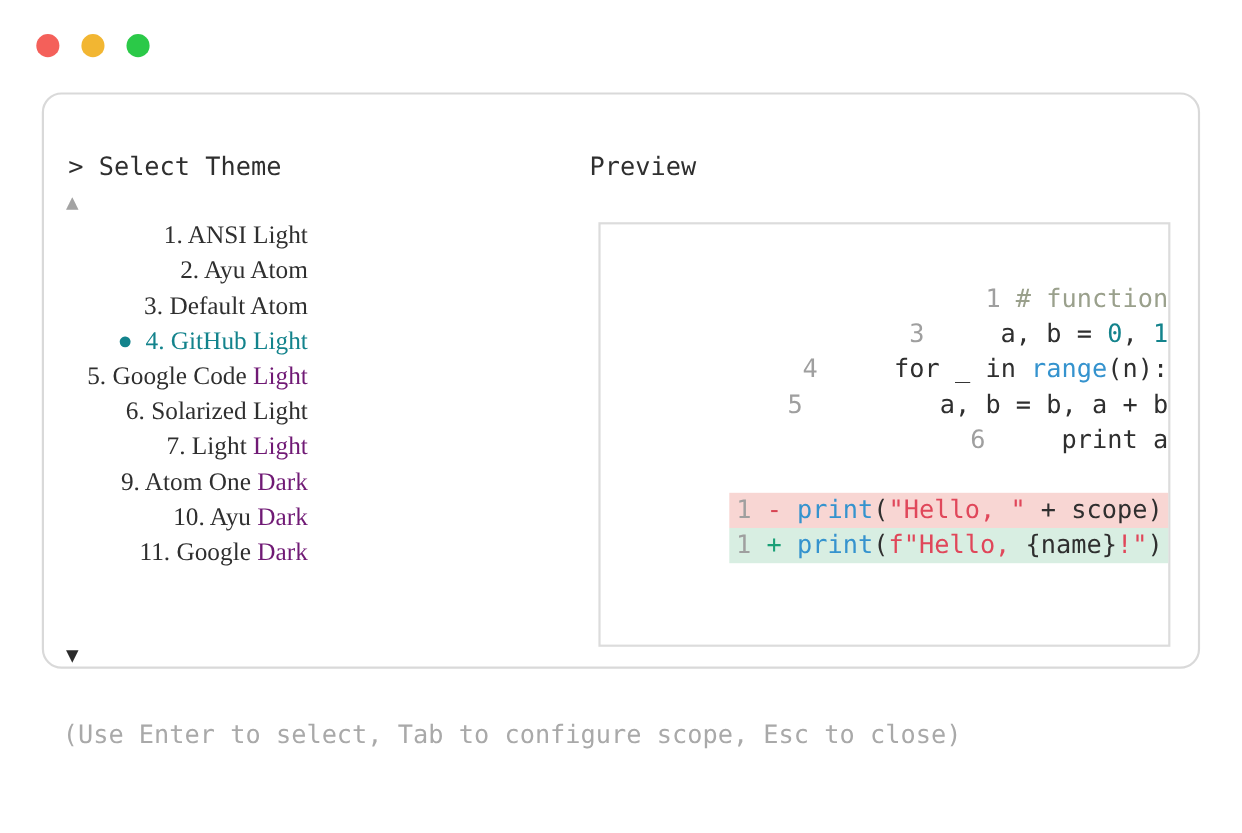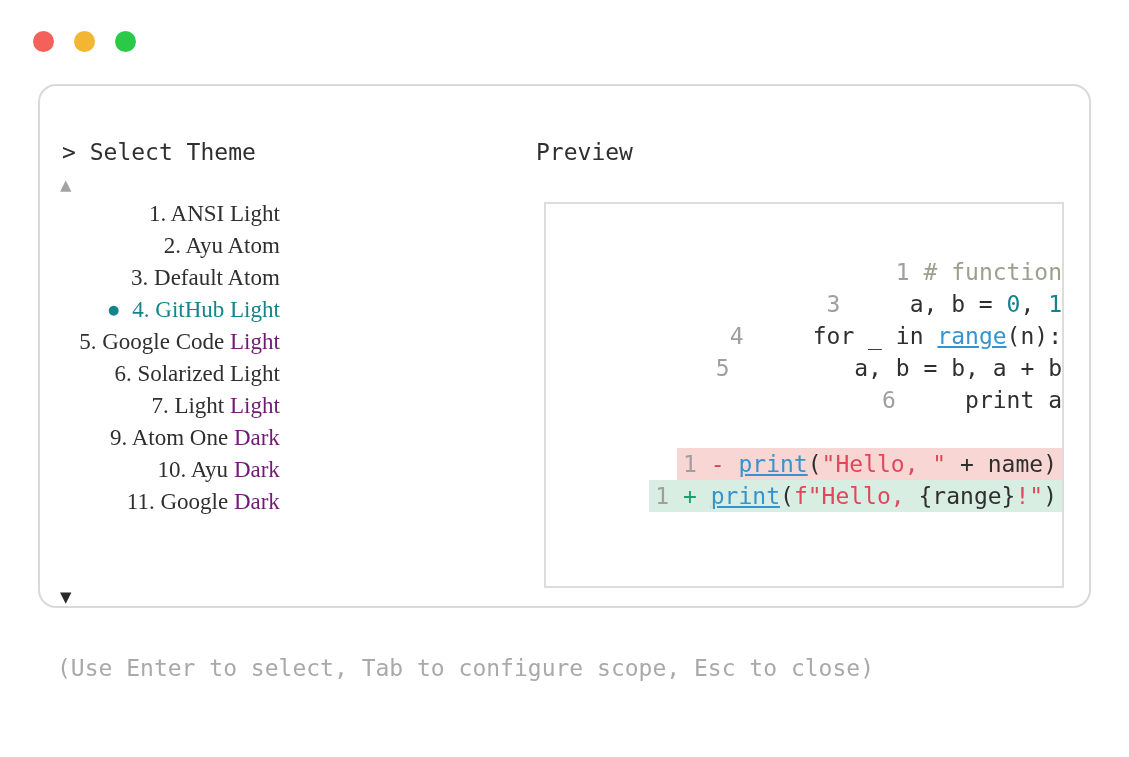--- a/index.html
+++ b/index.html
@@ -23,21 +23,21 @@
   .hint{position:absolute;left:17px;top:566px;color:#a9a9a9;line-height:32px;white-space:pre;}
   .preview-box{position:absolute;left:504px;top:92px;width:520px;height:386px;
                border:2px solid #dcdcdc;box-sizing:border-box;background:#fff;margin-top:24px;}
   .code{padding:52px 0 0 19px;}
   .code .line{line-height:32px;white-space:pre;}
   .ln{color:#9f9f9f;}
   .c-plain{color:#2f2f2f;}
   .c-comment{color:#9aa08c;}
   .c-func{color:#b03e3e;}
   .c-number{color:#13838c;}
-  .c-call{color:#3593ce;text-decoration:underline;}
+  .c-call{color:#3593ce;}
   .c-string{color:#e0475a;}
   .c-minus{color:#d74452;}
   .c-plus{color:#1aa077;}
   .diff-bg{display:inline-block;padding:0 5px 0 6px;margin-left:-6px;}
   .bg-removed{background:#f8d6d3;}
   .bg-added{background:#d8eee2;}
 </style>
 </head>
 <body>
 
@@ -73,21 +73,21 @@
     <div class="scroll-arrow arrow-down">▼</div>
 
     <div class="preview-box">
       <div class="code">
           <div class="line"><span class="ln">1 </span><span class="c-comment"># function</span></div>
           <div class="line"><span class="ln">3 </span><span class="c-plain">    a, b = </span><span class="c-number">0</span><span class="c-plain">, </span><span class="c-number">1</span></div>
           <div class="line"><span class="ln">4 </span><span class="c-plain">    for _ in </span><span class="c-call">range</span><span class="c-plain">(n):</span></div>
           <div class="line"><span class="ln">5 </span><span class="c-plain">        a, b = b, a + b</span></div>
           <div class="line"><span class="ln">6 </span><span class="c-plain">    print a</span></div>
           <div class="line"> </div>
-          <div class="line"><span class="diff-bg bg-removed"><span class="ln">1 </span><span class="c-minus">- </span><span class="c-call">print</span><span class="c-plain">(</span><span class="c-string">"Hello, "</span><span class="c-plain"> + name)</span></span></div>
-          <div class="line"><span class="diff-bg bg-added"><span class="ln">1 </span><span class="c-plus">+ </span><span class="c-call">print</span><span class="c-plain">(</span><span class="c-string">f"Hello, </span><span class="c-plain">{range}</span><span class="c-string">!"</span><span class="c-plain">)</span></span></div>
+          <div class="line"><span class="diff-bg bg-removed"><span class="ln">1 </span><span class="c-minus">- </span><span class="c-call">print</span><span class="c-plain">(</span><span class="c-string">"Hello, "</span><span class="c-plain"> + scope)</span></span></div>
+          <div class="line"><span class="diff-bg bg-added"><span class="ln">1 </span><span class="c-plus">+ </span><span class="c-call">print</span><span class="c-plain">(</span><span class="c-string">f"Hello, </span><span class="c-plain">{name}</span><span class="c-string">!"</span><span class="c-plain">)</span></span></div>
         </div>
     </div>
 
     <div class="hint">(Use Enter to select, Tab to configure scope, Esc to close)</div>
 
   </div>
 </div>
 
 </body></html>

